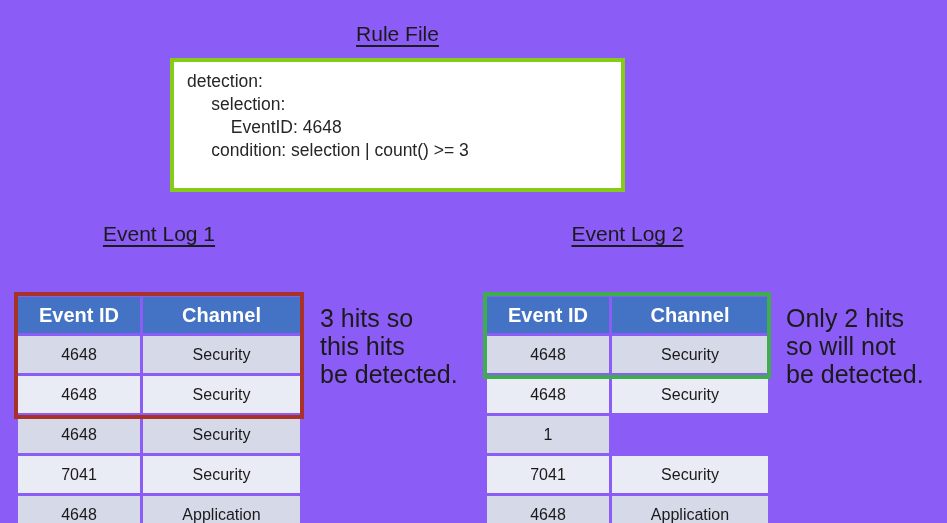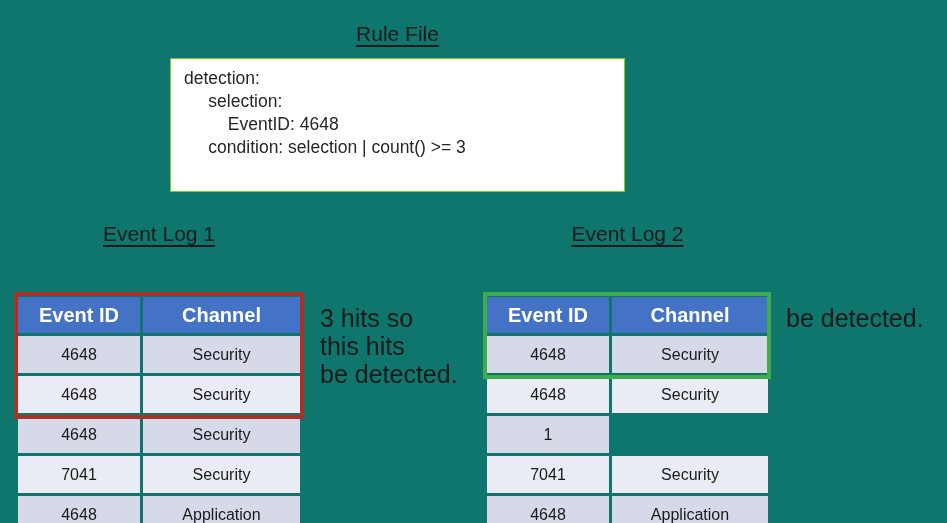--- a/index.html
+++ b/index.html
@@ -5,27 +5,27 @@
   :root{
     --hdr:#4472C4;
     --row-dark:#D6D9E8;
     --row-light:#EAECF5;
     --red:#A93228;
     --green:#3EAD4D;
     --ink:#1a1a1a;
   }
   html,body{margin:0;padding:0;background:#ffffff;}
   body{font-family:"Liberation Sans", sans-serif;color:var(--ink);}
-  .canvas{position:relative;width:947px;height:523px;background:#0f766e;overflow:hidden;}
+  .canvas{position:relative;width:947px;height:523px;background:#8b5cf6;overflow:hidden;}
 
   .sec-title{position:absolute;text-align:center;font-size:21px;line-height:26px;color:var(--ink);}
   .sec-title span{text-decoration:underline;text-underline-offset:4px;}
 
   .rule-box{position:absolute;left:170px;top:58px;width:455px;height:134px;
-    border:1px solid #84cc16;background:#ffffff;box-sizing:border-box;
+    border:4px solid #84cc16;background:#ffffff;box-sizing:border-box;
     padding:8px 0 0 13px;}
   .rule-line{white-space:pre;font-size:17.5px;line-height:23px;color:#262626;}
 
   .elog-table{position:absolute;display:flex;flex-direction:column;row-gap:3px;}
   .trow{display:flex;column-gap:3px;}
   .trow.header{height:36px;margin-top:40px;}
   .trow.body{height:37px;}
   .cell{display:flex;align-items:center;justify-content:center;box-sizing:border-box;}
   .c1{width:122px;}
   .c2{flex:1;}
@@ -122,16 +122,18 @@
       <div class="cell c1">7041</div>
       <div class="cell c2">Security</div>
     </div>
     <div class="trow body dark">
       <div class="cell c1">4648</div>
       <div class="cell c2">Application</div>
     </div>
   </div>
   <div class="hl-box hl-green"></div>
   <div class="annotation" id="ann2">
+    <div>Only 2 hits</div>
+    <div>so will not</div>
     <div>be detected.</div>
   </div>
 
 </div>
 
 </body></html>

